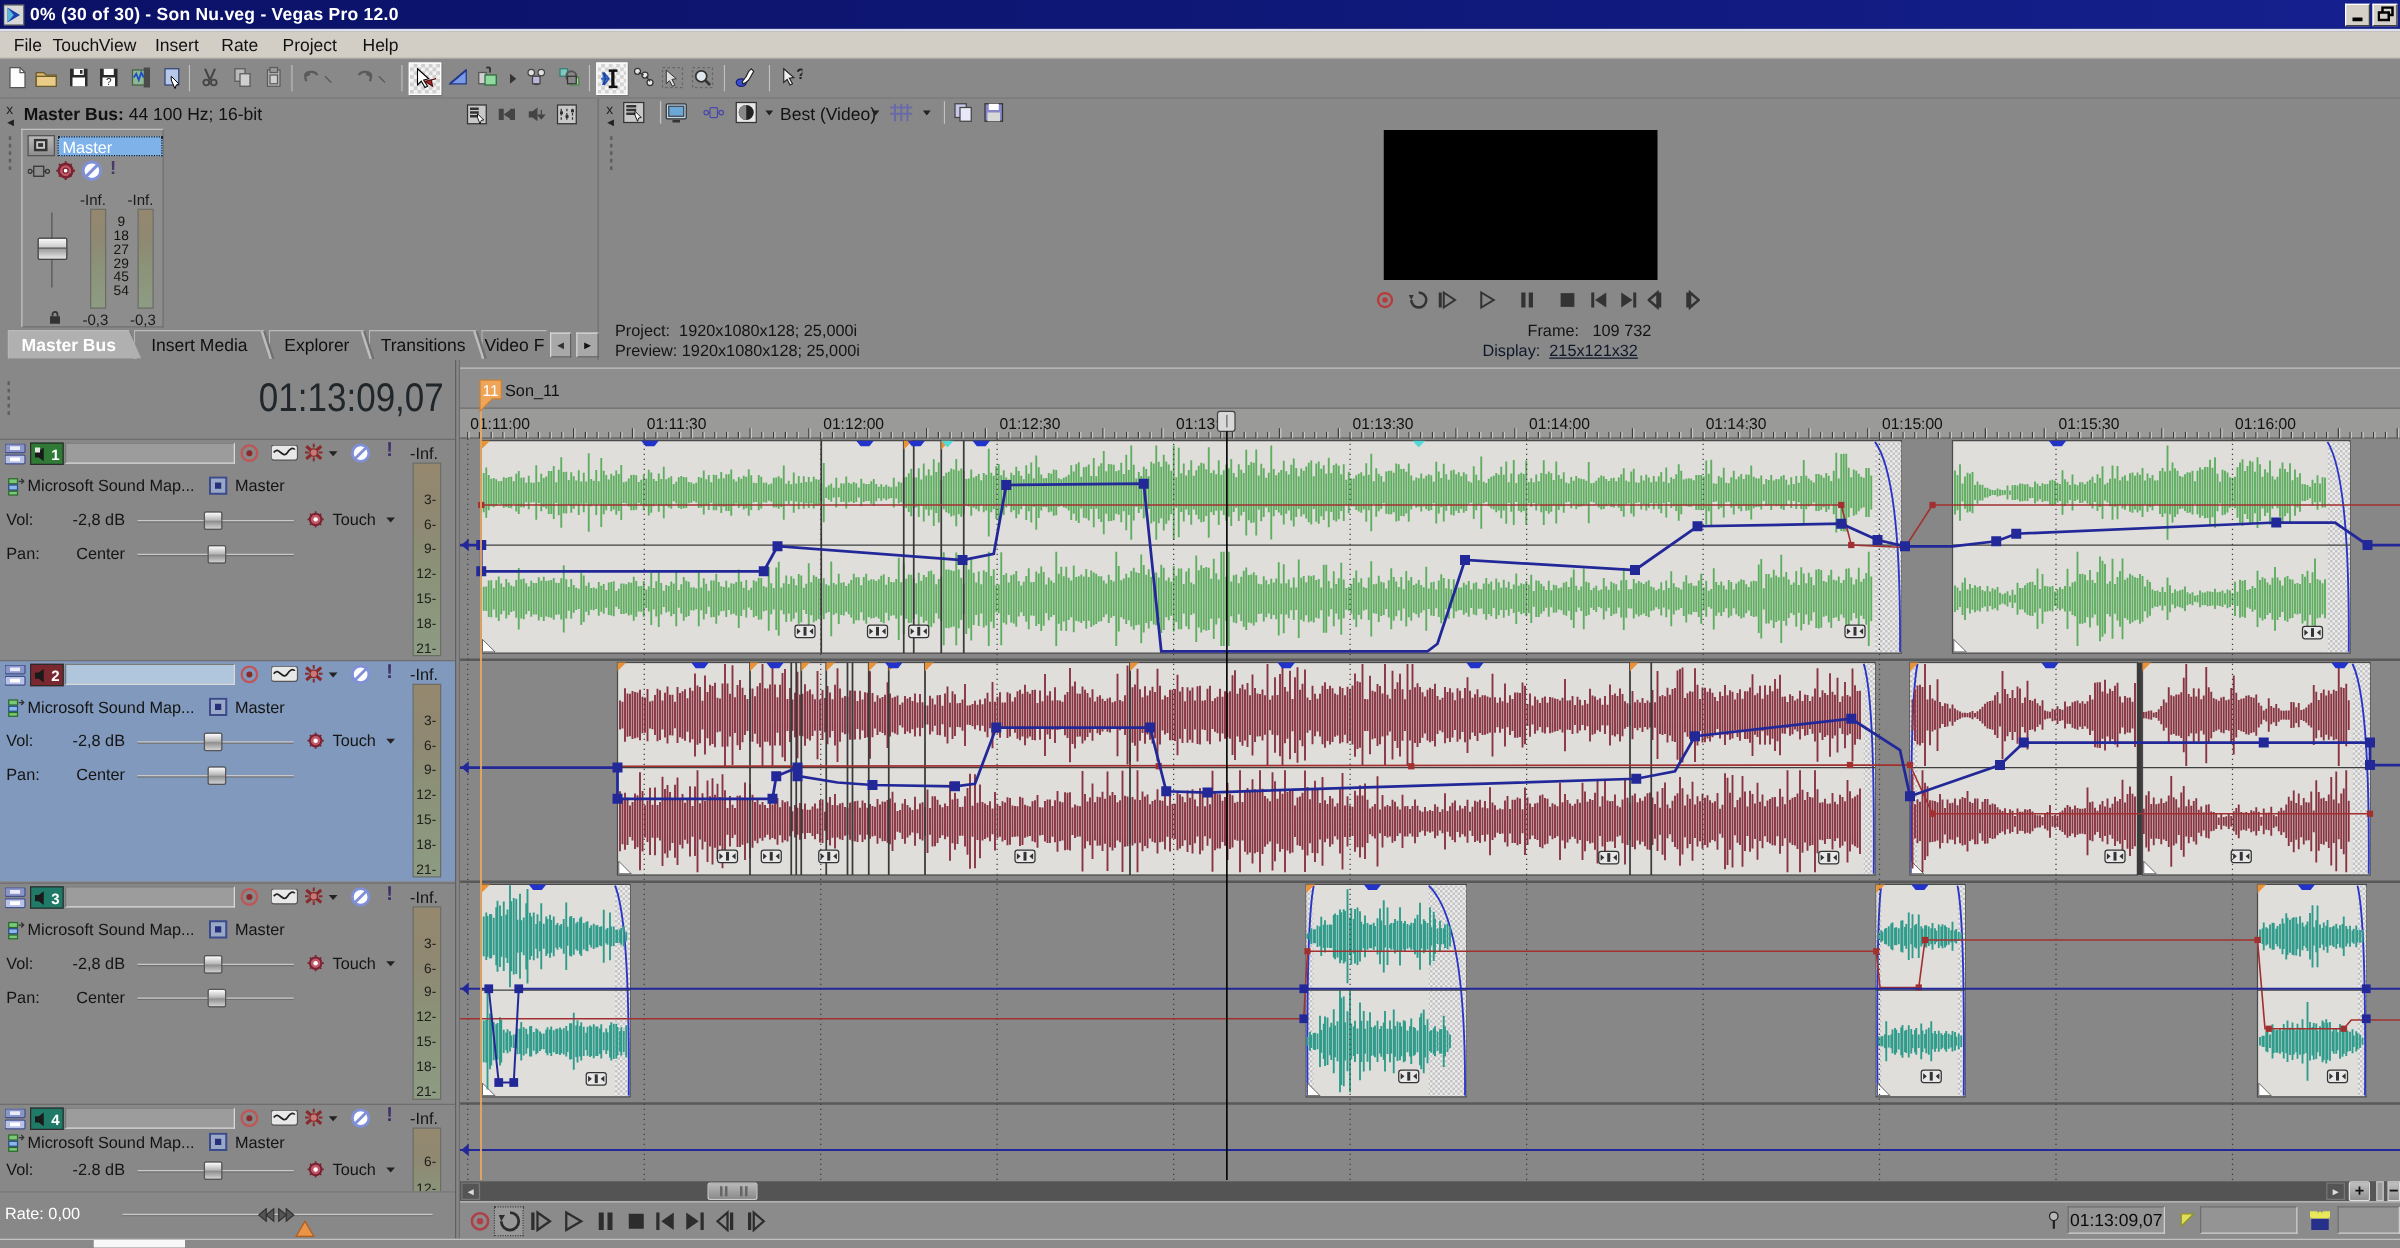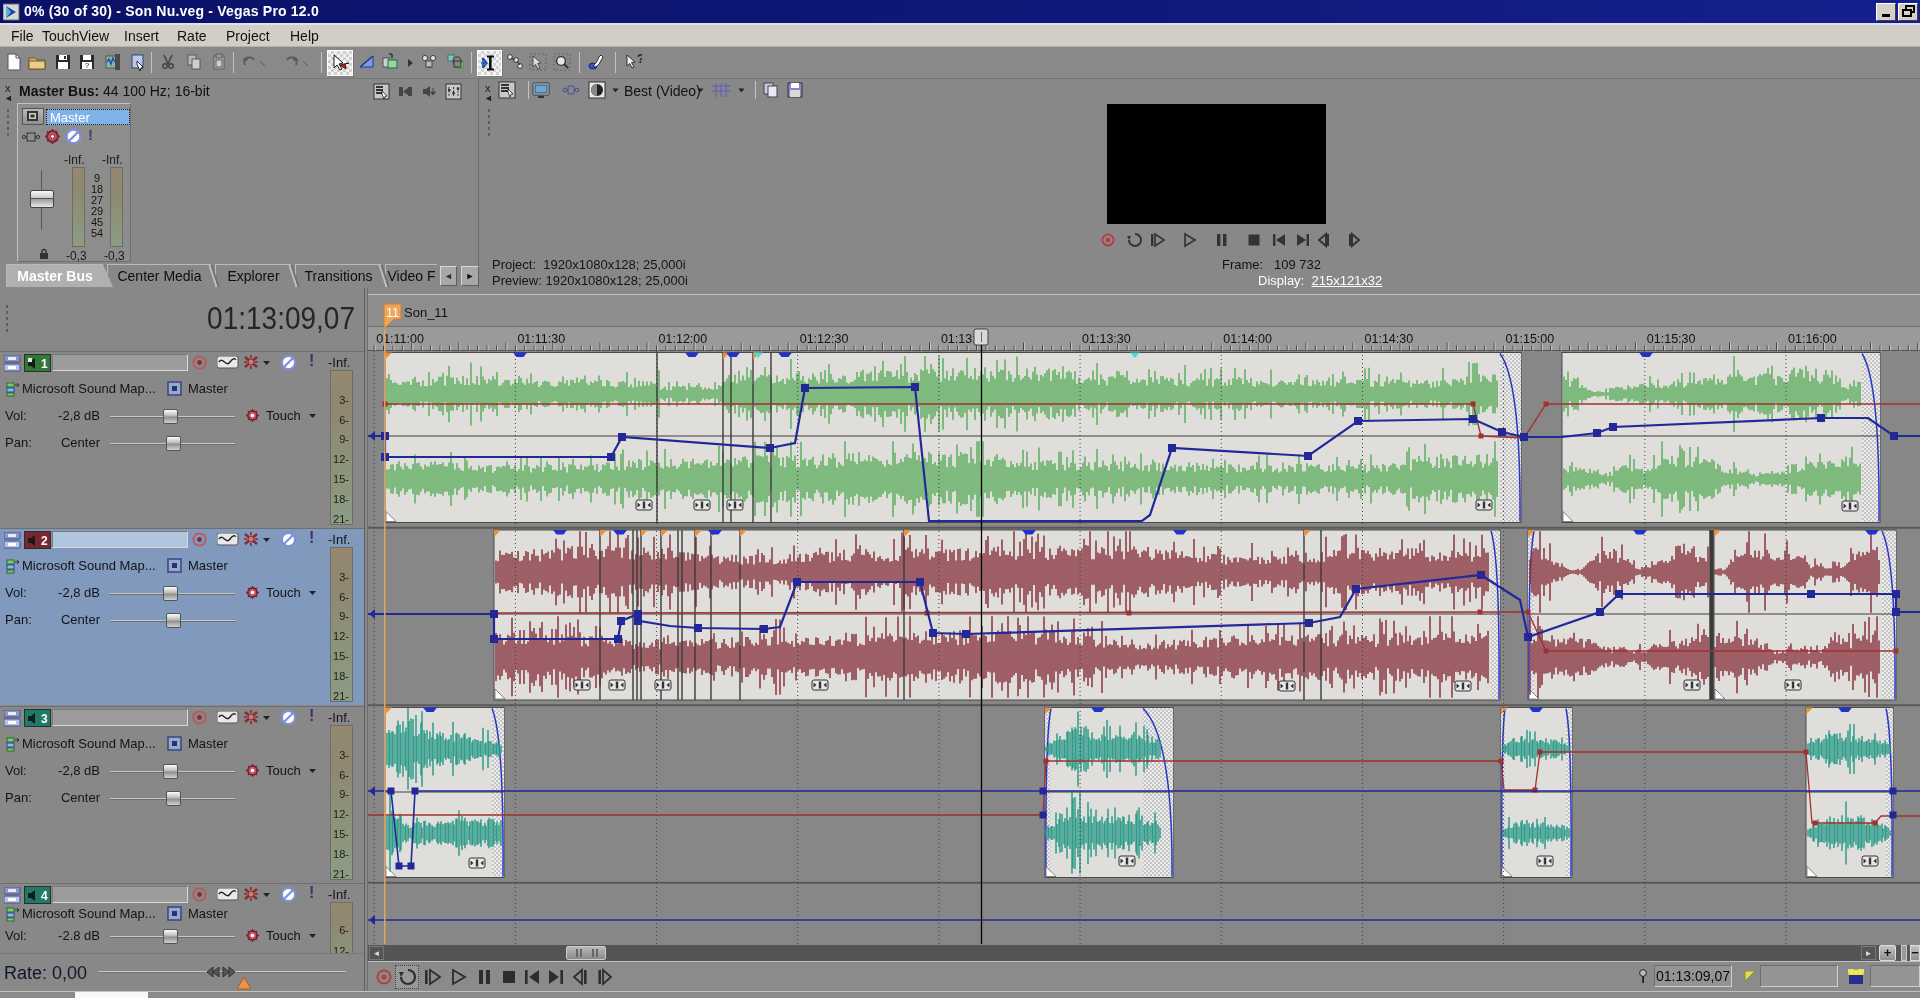--- a/index.html
+++ b/index.html
@@ -347,26 +347,26 @@
       </svg>
 <svg class="abs" style="left:836px;top:153px" width="16" height="16" viewBox="0 0 16 16">
         <path d="M8 2L1 8l7 6zM10 2v12" fill="none" stroke="#333" stroke-width="2"></path>
       </svg>
 <svg class="abs" style="left:862px;top:153px" width="16" height="16" viewBox="0 0 16 16">
         <path d="M8 2l7 6-7 6zM6 2v12" fill="none" stroke="#333" stroke-width="2"></path>
       </svg>
 <div class="abs" style="left:10px;top:178px;font-size:13px;color:#141414">Project:&nbsp;&nbsp;1920x1080x128; 25,000i</div>
 <div class="abs" style="left:10px;top:194px;font-size:13px;color:#141414">Preview: 1920x1080x128; 25,000i</div>
 <div class="abs" style="left:740px;top:178px;font-size:13px;color:#141414">Frame:&nbsp;&nbsp;&nbsp;109 732</div>
-<div class="abs" style="left:776px;top:194px;font-size:13px;color:#ffffff">Display:&nbsp;&nbsp;<span style="text-decoration:underline">215x121x32</span></div>
+<div class="abs" style="left:704px;top:194px;font-size:13px;color:#0f172a">Display:&nbsp;&nbsp;<span style="text-decoration:underline">215x121x32</span></div>
 </div>
 </div>
 <div id="tabrow">
 <div class="tab active" style="left:6px;width:107px;clip-path:polygon(0 0,calc(100% - 10px) 0,100% 100%,0 100%);padding-right:10px">Master Bus</div>
-<div class="tab" style="left:107px;width:114px;clip-path:polygon(0 0,calc(100% - 10px) 0,100% 100%,0 100%);padding-right:10px">Center Media</div>
+<div class="tab" style="left:107px;width:114px;clip-path:polygon(0 0,calc(100% - 10px) 0,100% 100%,0 100%);padding-right:10px">Insert Media</div>
 <div class="tab" style="left:215px;width:86px;clip-path:polygon(0 0,calc(100% - 10px) 0,100% 100%,0 100%);padding-right:10px">Explorer</div>
 <div class="tab" style="left:295px;width:96px;clip-path:polygon(0 0,calc(100% - 10px) 0,100% 100%,0 100%);padding-right:10px">Transitions</div>
 <div class="tab" style="left:385px;width:62px;clip-path:polygon(0 0,calc(100% - 10px) 0,100% 100%,0 100%);padding-right:10px">Video F</div>
 <div class="abs" style="left:104px;top:1px;width:2px;height:22px;background:#bdbdbd;transform:skewX(18deg);box-shadow:2px 0 0 #707070"></div>
 <div class="abs" style="left:212px;top:1px;width:2px;height:22px;background:#bdbdbd;transform:skewX(18deg);box-shadow:2px 0 0 #707070"></div>
 <div class="abs" style="left:292px;top:1px;width:2px;height:22px;background:#bdbdbd;transform:skewX(18deg);box-shadow:2px 0 0 #707070"></div>
 <div class="abs" style="left:382px;top:1px;width:2px;height:22px;background:#bdbdbd;transform:skewX(18deg);box-shadow:2px 0 0 #707070"></div>
 <div class="raised abs" style="left:440px;top:2px;width:17px;height:20px;text-align:center;font-size:9px;line-height:19px;color:#333">◄</div>
 <div class="raised abs" style="left:461px;top:2px;width:18px;height:20px;text-align:center;font-size:9px;line-height:19px;color:#111">►</div>
 </div>
@@ -660,21 +660,21 @@
         <circle cx="7.5" cy="7.5" r="4.6" fill="#c05a6a" stroke="#7a2230" stroke-width="1.6"></circle>
         <circle cx="7.5" cy="7.5" r="1.8" fill="#fff"></circle>
         <path d="M7.5 1v2.4M7.5 11.6V14M1 7.5h2.4M11.6 7.5H14M3 3l1.6 1.6M10.4 10.4L12 12M12 3l-1.6 1.6M4.6 10.4L3 12" stroke="#7a2230" stroke-width="1.3"></path>
       </svg>
 <div class="abs th-txt" style="left:266px;top:44px">Touch</div>
 <svg class="abs" style="left:308px;top:49px" width="10" height="8">
         <path d="M1 1l3.5 4L8 1z" fill="#222"></path>
       </svg>
 </div>
 <div class="abs" style="left:0;top:665px;width:364px;height:38px;background:#888888;border-top:1px solid #787878">
-<div class="abs" style="left:4px;top:9px;font-size:18px;color:#0f172a">Rate: 0,00</div>
+<div class="abs" style="left:4px;top:9px;font-size:13px;color:#ffffff">Rate: 0,00</div>
 <div class="abs" style="left:98px;top:17px;width:248px;height:1px;background:#c8c8c8;box-shadow:0 1px 0 #777"></div>
 <svg class="abs" style="left:205px;top:12px" width="32" height="12">
         <path d="M8 1L2 6l6 5zM14 1L8 6l6 5z" fill="#555" stroke="#333"></path>
         <path d="M18 1l6 5-6 5zM24 1l6 5-6 5z" fill="#555" stroke="#333"></path>
       </svg>
 <svg class="abs" style="left:236px;top:22px" width="16" height="14">
         <path d="M8 1L15 13H1z" fill="#e8954a" stroke="#b05a1a"></path>
       </svg>
 </div>
 </div>

